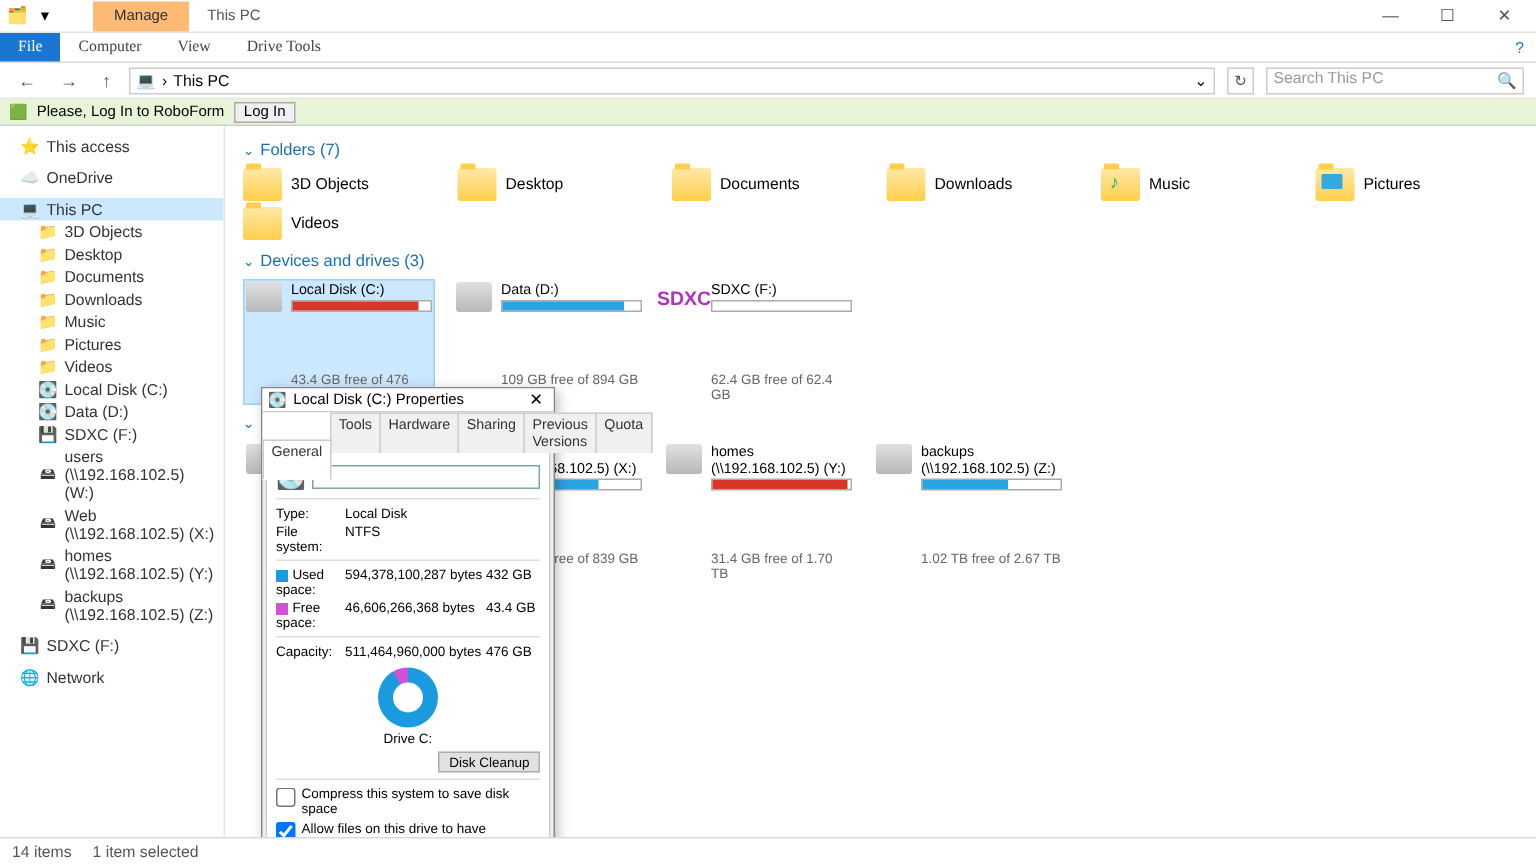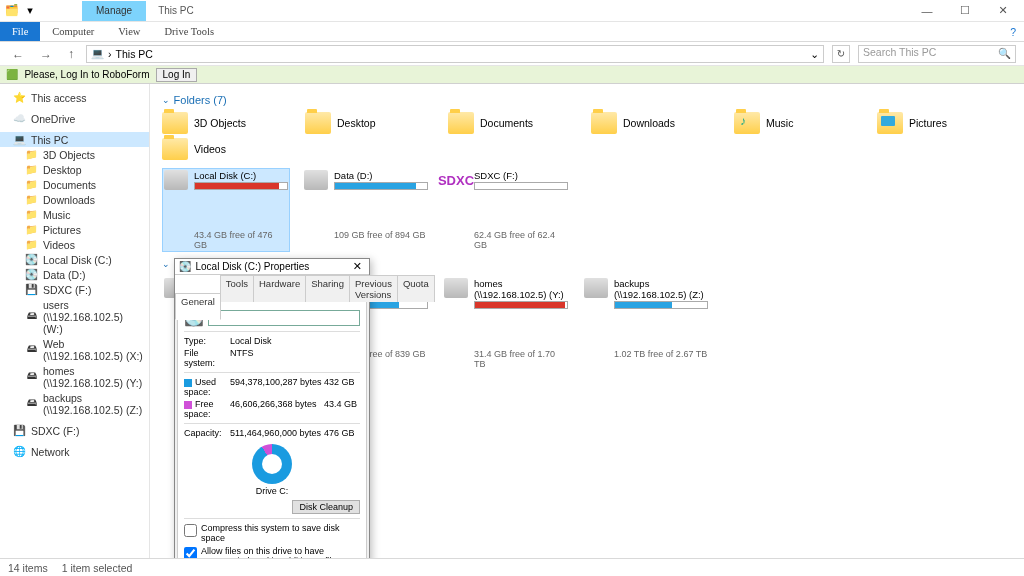--- a/index.html
+++ b/index.html
@@ -1,32 +1,32 @@
 <!DOCTYPE html>
 <html><head>
 <meta charset="utf-8">
 <style>
 * { margin: 0; padding: 0; box-sizing: border-box; font-family: "Segoe UI", Tahoma, sans-serif; }
 html, body { width: 1024px; height: 576px; overflow: hidden; background: #fff; font-size: 11px; color: #000; }
 .titlebar { height: 22px; background: #fff; display: flex; align-items: center; border-bottom: 1px solid #e5e5e5; }
 .titlebar .qat { display: flex; gap: 2px; padding: 0 4px; align-items: center; }
 .titlebar .qat-btn { width: 16px; height: 16px; display:flex;align-items:center;justify-content:center; }
-.titlebar .manage-tab { background: #7dd3fc; padding: 2px 14px; font-size: 10px; color:#333; margin-left: 40px; height:20px;display:flex;align-items:center;}
+.titlebar .manage-tab { background: #fdba74; padding: 2px 14px; font-size: 10px; color:#333; margin-left: 20px; height:20px;display:flex;align-items:center;}
 .titlebar .title { margin-left: 12px; font-size: 10px; color: #555; }
 .titlebar .winctrl { margin-left: auto; display: flex; gap: 12px; padding-right: 8px; align-items:center;}
 .titlebar .winctrl span { width: 26px; text-align: center; color: #555; font-size: 11px; cursor: default;}
 .ribbon-tabs { height: 20px; display: flex; align-items: stretch; border-bottom: 1px solid #d9d9d9; font-size: 10.5px; }
 .ribbon-tabs .tab { padding: 0 12px; display: flex; align-items: center; color: #444; font-family: Liberation Serif, serif; }
 .ribbon-tabs .tab.file { background: #1976d2; color: #fff; }
 .ribbon-tabs .help { margin-left:auto; padding-right:8px; color:#1976d2; display:flex; align-items:center;}
 .addrbar { height: 24px; display: flex; align-items: center; padding: 0 8px; gap: 8px; border-bottom: 1px solid #e5e5e5; }
 .addrbar .nav-arrow { color:#555; font-size:12px; padding:0 4px;}
 .addrbar .breadcrumb { flex: 1; border: 1px solid #ccc; height: 18px; display: flex; align-items: center; padding: 0 4px; gap: 4px; font-size: 10.5px;}
 .addrbar .refresh {border:1px solid #ccc; width:18px;height:18px;display:flex;align-items:center;justify-content:center;font-size:10px;color:#555;}
-.addrbar .search { width: 158px; border: 1px solid #ccc; height: 18px; padding: 0 16px 0 4px; font-size: 10.5px; color: #999; position:relative;}
+.addrbar .search { width: 172px; border: 1px solid #ccc; height: 18px; padding: 0 16px 0 4px; font-size: 10.5px; color: #999; position:relative;}
 .robobar { height: 18px; background: #e8f4d8; display: flex; align-items: center; padding: 0 6px; gap: 6px; font-size: 10px; border-bottom:1px solid #d0d0d0;}
 .robobar .login-btn { border: 1px solid #aaa; background: #f0f0f0; padding: 0 6px; font-size: 10px; height:14px;display:flex;align-items:center;}
 .main { display: flex; height: calc(576px - 22px - 20px - 24px - 18px - 18px); }
 .sidebar { width: 150px; border-right: 1px solid #e5e5e5; padding: 6px 0; overflow: hidden;}
 .sidebar .item { display: flex; align-items: center; gap: 5px; padding: 1.5px 6px 1.5px 14px; font-size: 10.5px; color: #333;}
 .sidebar .item.indent { padding-left: 26px; }
 .sidebar .item.selected { background: #cce8ff; }
 .sidebar .group-gap { height: 6px; }
 .ic { width: 12px; height: 12px; display: inline-flex; align-items:center; justify-content:center; flex-shrink:0;}
 .content { flex: 1; padding: 6px 12px; position: relative; overflow:hidden;}
@@ -229,20 +229,21 @@
       <div class="folder-item">
           <div class="ficon pics"></div>
           <span>Pictures</span>
         </div>
       <div class="folder-item">
           <div class="ficon"></div>
           <span>Videos</span>
         </div>
     </div>
 
+    <div class="section-hdr">Devices and drives (3)</div>
     <div class="drives-row" id="drives-row">
         <div class="drive-item selected">
           <div class="dicon hdd"></div>
           <div class="dinfo">
             <div class="dname">Local Disk (C:)</div>
             <div class="dbar">
               <div class="fill" style="width: 91%; background: rgb(217, 54, 42);"></div>
             </div>
             <div class="dfree">43.4 GB free of 476 GB</div>
           </div>

